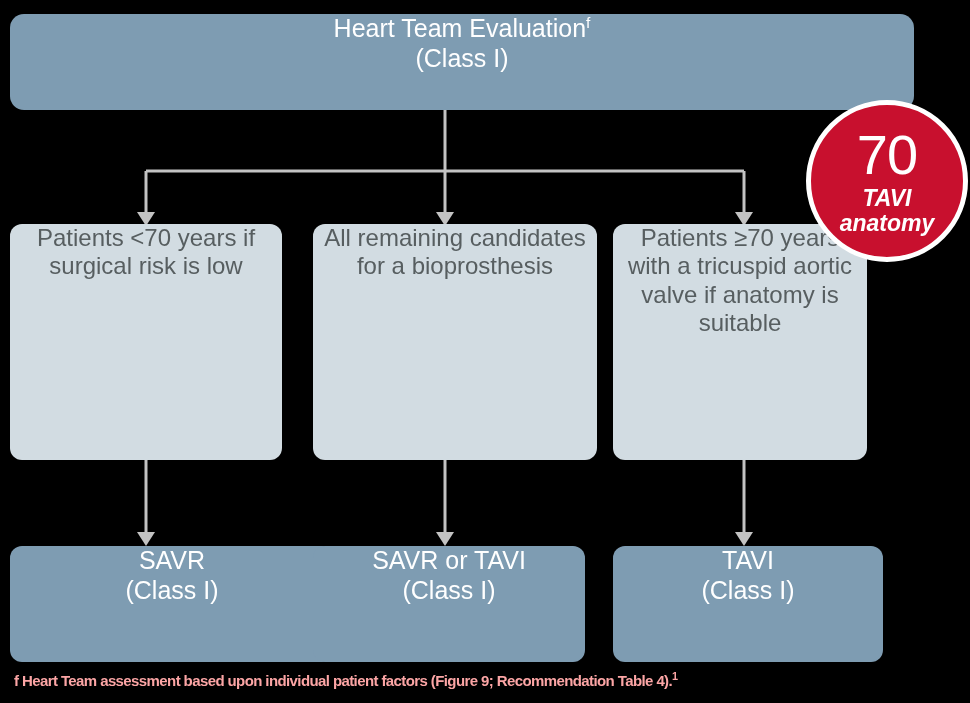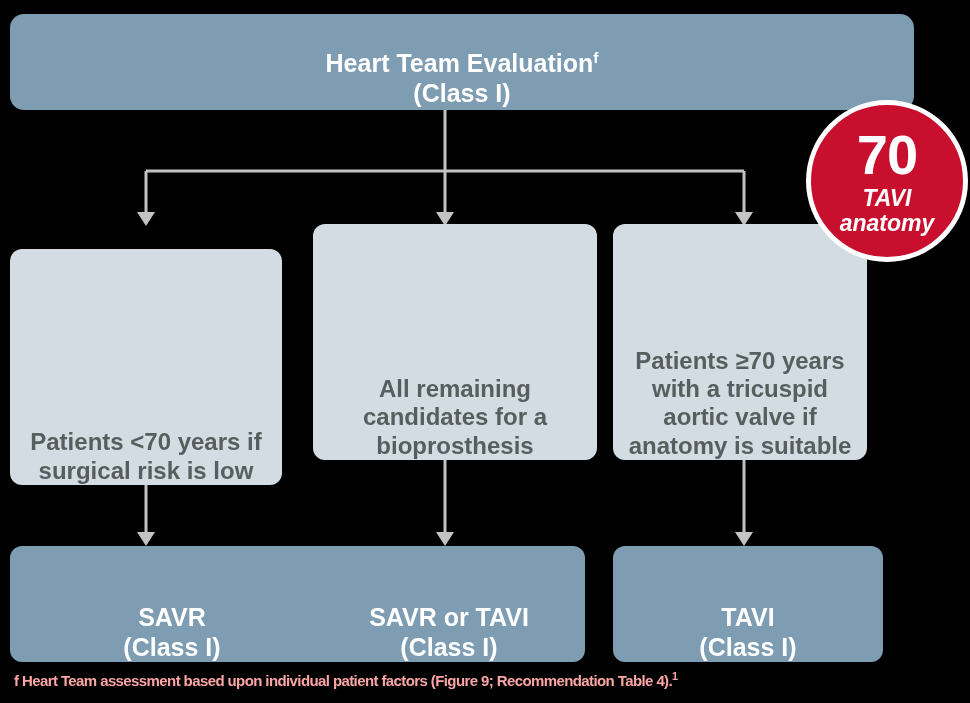--- a/index.html
+++ b/index.html
@@ -8,38 +8,38 @@
     width:970px; height:703px;
     position:relative; overflow:hidden;
     font-family:"Liberation Sans", sans-serif;
     background:#000;
   }
   #canvas { position:absolute; inset:0; }
 
   
   .box {
     position:absolute;
-    display:flex; align-items:flex-end; justify-content:center;
+    display:flex; align-items:flex-start; justify-content:center;
     text-align:center;
     border-radius:12px;
-    font-weight:bold;
+    font-weight:normal;
     line-height:1.18;
   }
   .box-dark { background:#7e9cb2; color:#ffffff; }
   .box-light { background:#d2dce2; color:#575e60; }
 
   #header-box {
     left:10px; top:14px; width:904px; height:96px;
     font-size:25px; border-radius:14px;
   }
   #header-box .inner { padding-bottom:2px; }
   .sup { font-size:0.62em; vertical-align:super; line-height:0; }
 
   
-  #crit-left   { left:10px;  top:224px; width:272px; height:236px; font-size:24px;margin-top:25px; }
+  #crit-left   { left:10px;  top:224px; width:272px; height:236px; font-size:24px; }
   #crit-mid    { left:313px; top:224px; width:284px; height:236px; font-size:24px; }
   #crit-right  { left:613px; top:224px; width:254px; height:236px; font-size:24px; }
   #crit-right .inner { padding:0 6px; }
 
   
   #out-left  { left:10px;  top:546px; width:324px; height:116px; font-size:25px; }
   #out-mid   { left:313px; top:546px; width:272px; height:116px; font-size:25px; }
   #out-right { left:613px; top:546px; width:270px; height:116px; font-size:25px; }
 
   
@@ -49,21 +49,21 @@
   #badge {
     position:absolute; left:806px; top:100px;
     width:162px; height:162px; border-radius:50%;
     background:#c8102e;
     border:5px solid #ffffff;
     display:flex; flex-direction:column;
     align-items:center; justify-content:center;
     color:#ffffff; text-align:center;
     line-height:1;
   }
-  #badge .num { font-size:56px; font-weight:bold; letter-spacing:-1px; margin-bottom:3px; }
+  #badge .num { font-size:56px; font-weight:normal; letter-spacing:-1px; margin-bottom:3px; }
   #badge .lbl {
     font-size:23px; font-style:italic; font-weight:bold;
     line-height:1.05;
   }
 
   
   #footnote {
     position:absolute; left:14px; top:672px; width:944px;
     color:#fca5a5;
     font-size:15px; font-weight:bold;

